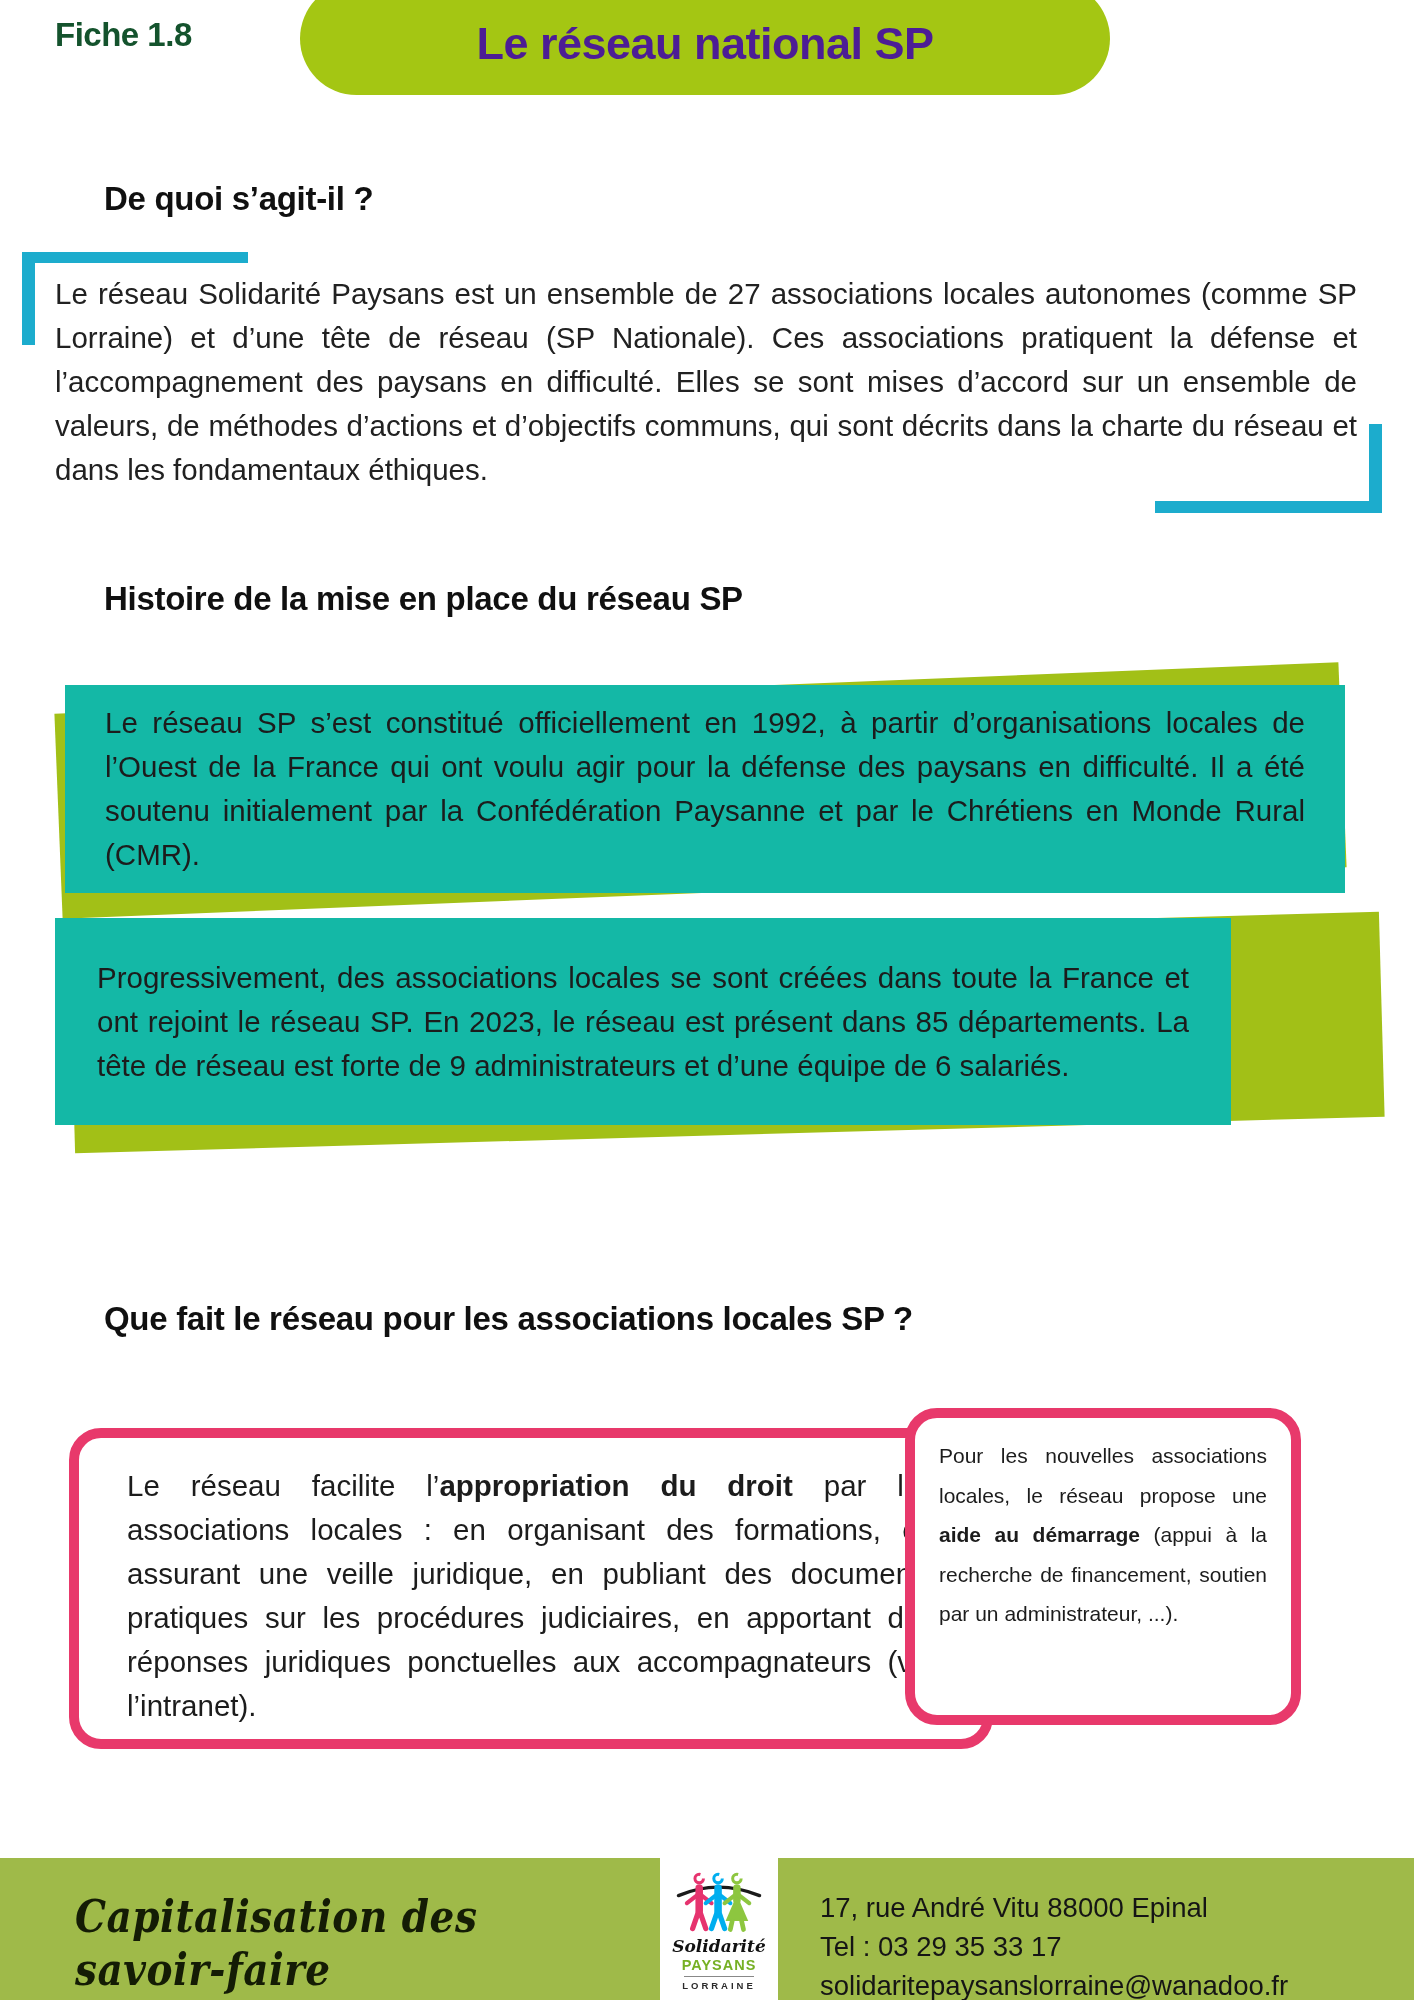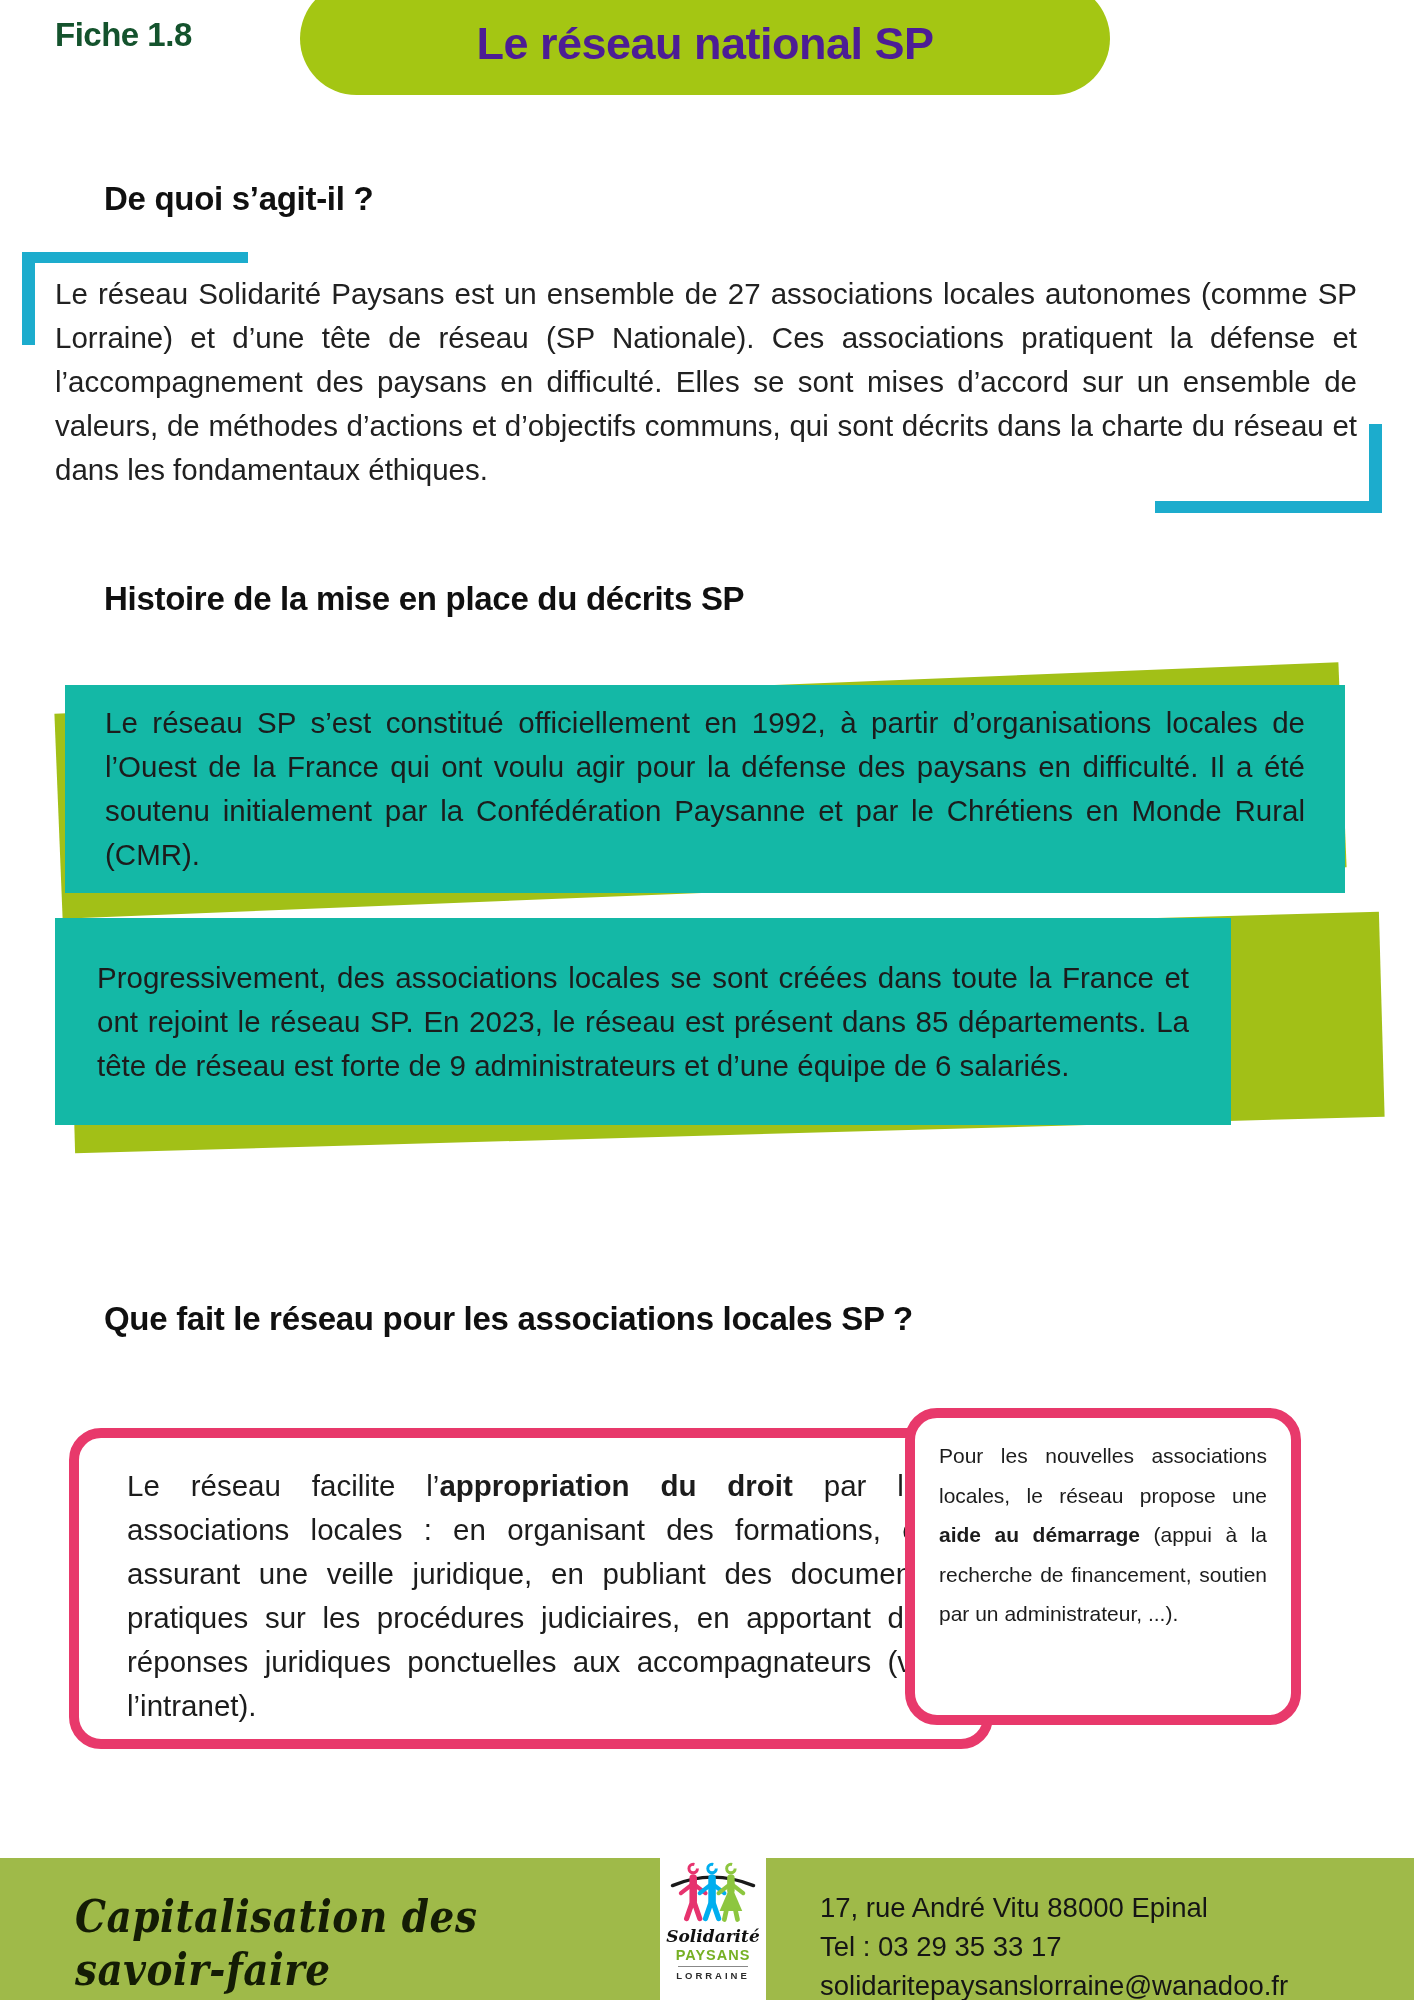--- a/index.html
+++ b/index.html
@@ -74,23 +74,23 @@
     background:#9fba49;
   }
   .tagline{
     position:absolute;left:75px;top:1896px;width:560px;
     font-family:"DejaVu Serif","Liberation Serif",serif;
     font-style:italic;font-weight:bold;
     font-size:39px;color:#141c05;letter-spacing:0.5px;
     transform:scaleY(1.15);
   }
   .logo-card{
-    position:absolute;left:660px;top:1858px;width:106px;height:142px;
+    position:absolute;left:660px;top:1858px;width:118px;height:142px;
     background:#ffffff;display:flex;flex-direction:column;align-items:center;
-    padding-top:4px;box-sizing:border-box;
+    padding-top:4px;box-sizing:border-box;justify-content:center;
   }
   .logo-card svg{display:block;}
   .logo-script{
     font-family:"DejaVu Serif","Liberation Serif",serif;
     font-style:italic;font-weight:bold;font-size:17px;color:#111;margin-top:-2px;
   }
   .logo-caps{
     font-size:14.5px;font-weight:bold;color:#76b024;letter-spacing:1px;margin-top:1px;
   }
   .logo-divider{width:70px;height:1px;background:#888;margin-top:3px;}
@@ -110,21 +110,21 @@
   <div class="fiche-label">Fiche 1.8</div>
   <div class="title-banner">
     <div class="t">Le réseau national SP</div>
   </div>
 
   <div class="h2" style="top:180px;">De quoi s’agit-il ?</div>
   <div class="bracket-tl"></div>
   <div class="intro-par">Le réseau Solidarité Paysans est un ensemble de 27 associations locales autonomes (comme SP Lorraine) et d’une tête de réseau (SP Nationale). Ces associations pratiquent la défense et l’accompagnement des paysans en difficulté. Elles se sont mises d’accord sur un ensemble de valeurs, de méthodes d’actions et d’objectifs communs, qui sont décrits dans la charte du réseau et dans les fondamentaux éthiques.</div>
   <div class="bracket-br"></div>
 
-  <div class="h2" style="top:580px;">Histoire de la mise en place du décrits SP</div>
+  <div class="h2" style="top:580px;">Histoire de la mise en place du réseau SP</div>
 
   <div class="skew-back back1"></div>
   <div class="green-box gb1">
     <div class="txt">Le réseau SP s’est constitué officiellement en 1992, à partir d’organisations locales de l’Ouest de la France qui ont voulu agir pour la défense des paysans en difficulté. Il a été soutenu initialement par la Confédération Paysanne et par le Chrétiens en Monde Rural (CMR).</div>
   </div>
 
   <div class="skew-back back2"></div>
   <div class="green-box gb2">
     <div class="txt">Progressivement, des associations locales se sont créées dans toute la France et ont rejoint le réseau SP. En 2023, le réseau est présent dans 85 départements. La tête de réseau est forte de 9 administrateurs et d’une équipe de 6 salariés.</div>
   </div>

